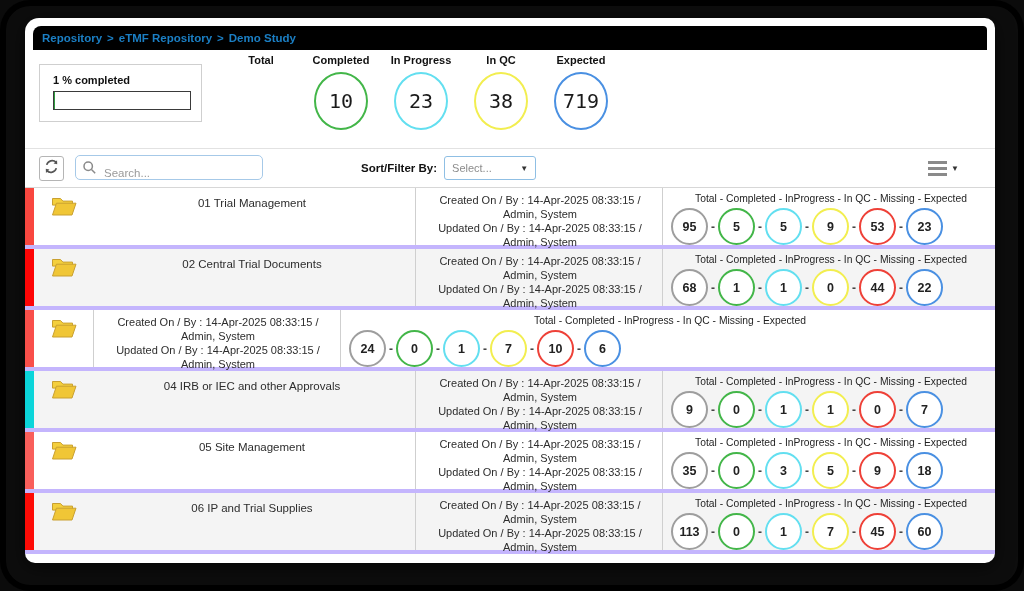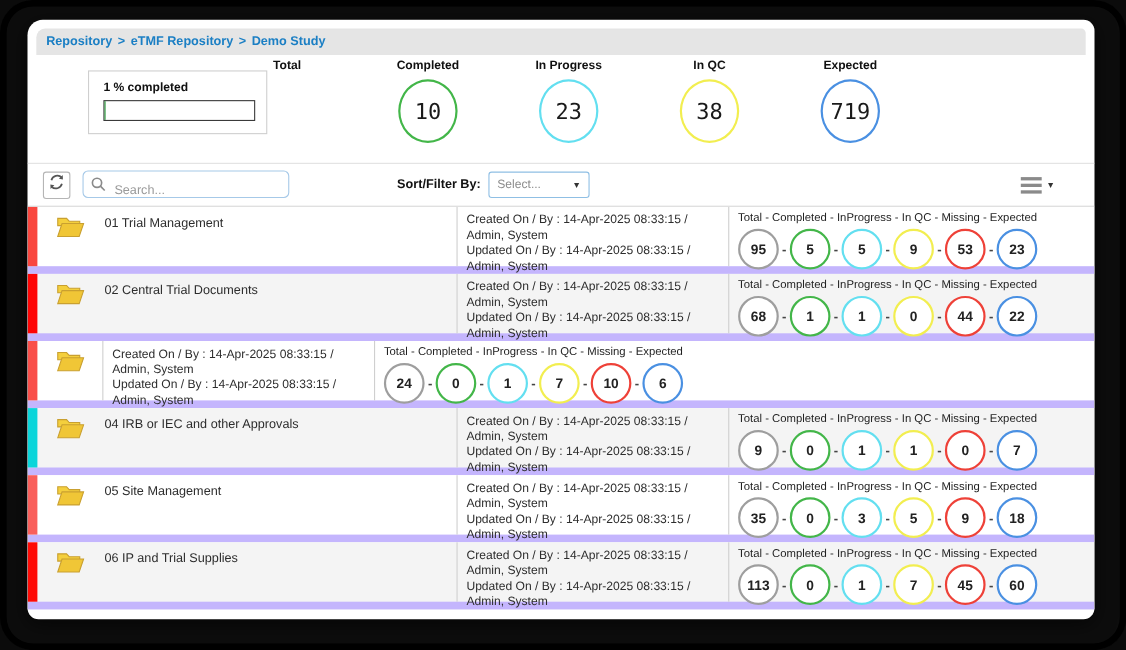--- a/index.html
+++ b/index.html
@@ -5,34 +5,34 @@
   * { box-sizing: border-box; margin: 0; padding: 0; }
   html,body { width:1024px; height:591px; }
   body { background:#0b0b0b; font-family:"Liberation Sans", sans-serif; position:relative; overflow:hidden; }
   .bezel { position:absolute; inset:0; background:#0d0d0d; border-radius:30px; box-shadow: inset 0 0 0 6px #000; }
 
   .window { position:absolute; left:25px; top:18px; width:970px; height:545px;
     background:#ffffff; border-radius:14px 10px 10px 10px; overflow:hidden;
     box-shadow:0 4px 18px rgba(0,0,0,.6); }
 
   
-  .crumbbar { margin:8px 8px 0 8px; height:24px; background:#e5e5e5; border-radius:8px 4px 0 0;
+  .crumbbar { margin:8px 8px 0 8px; height:24px; background:#000000; border-radius:8px 4px 0 0;
     display:flex; align-items:center; padding-left:9px; font-size:11.5px; font-weight:bold; }
   .crumb { color:#1b7fc4; cursor:pointer; }
   .crumb-sep { color:#1b7fc4; margin:0 5px; }
 
   
   .summary { position:relative; height:98px; }
   .progress-box { position:absolute; left:14px; top:14px; width:163px; height:58px;
-    border:1px solid #cfcfcf; background:#fff; padding:9px 10px 0 13px;margin-left:41px; }
+    border:1px solid #cfcfcf; background:#fff; padding:9px 10px 0 13px; }
   .progress-label { font-size:11px; font-weight:bold; color:#111; margin-bottom:5px; }
   .progress-track { height:19px; border:1.5px solid #3a3a3a; background:#fff; position:relative; }
   .progress-fill { position:absolute; left:0; top:0; bottom:0; background:#2e9e3f; }
 
-  .stats-row { position:absolute; left:196px; top:4px; display:flex;gap:48px; }
+  .stats-row { position:absolute; left:196px; top:4px; display:flex; }
   .stat { width:80px; display:flex; flex-direction:column; align-items:center; }
   .stat-label { font-size:11px; font-weight:bold; color:#111; margin-bottom:6px; }
   .stat-circle { width:54px; height:58px; border-radius:50%; border:2px solid #999;
     display:flex; align-items:center; justify-content:center;
     font-family:"DejaVu Sans Mono", monospace; font-size:20px; color:#1a1a1a; background:#fff; }
 
   
   .toolbar { height:40px; border-top:1px solid #e2e2e2; border-bottom:1px solid #d7d7d7;
     display:flex; align-items:center; padding:0 14px; }
   .refresh-btn { width:25px; height:25px; border:1px solid #b5b5b5; border-radius:3px; background:#fff;
@@ -48,21 +48,21 @@
     cursor:pointer; }
   .select-value { font-size:11px; color:#8c8c8c; }
   .caret { font-size:8px; color:#333; }
   .toolbar-spacer { flex:1; }
   .menu-btn { display:flex; align-items:center; gap:4px; cursor:pointer; margin-right:22px; }
   .menu-lines { display:flex; flex-direction:column; gap:3px; }
   .menu-lines i { display:block; width:19px; height:3px; background:#8a8a8a; }
 
   
   .table { height:373px; overflow:hidden; }
-  .trow { display:flex; height:61px; border-bottom:7px solid #c4b5fd; background:#fff; }
+  .trow { display:flex; height:61px; border-bottom:4px solid #c4b5fd; background:#fff;text-align:center; }
   .trow:nth-child(even) { background:#f4f4f4; }
   .rowbar { width:9px; height:100%; }
   .cell-icon { width:59px; display:flex; justify-content:center; padding-top:8px; cursor:pointer; }
   .cell-name { width:322px; padding:9px 6px 0 2px; font-size:11.5px; color:#2d2d2d; cursor:pointer; }
   .cell-dates { width:247px; border-left:1px solid #cfcfcf; padding:5px 6px 0 8px;
     font-size:11px; color:#2d2d2d; line-height:1.28; }
   .cell-stats { flex:1; border-left:1px solid #cfcfcf; padding:5px 4px 0 8px; }
   .stats-header { font-size:10.3px; color:#1f1f1f; margin-bottom:4px; white-space:nowrap; }
   .stats-circles { display:flex; align-items:center; }
   .mini-circle { width:37px; height:37px; border-radius:50%; border:2px solid #999; background:#fff;

